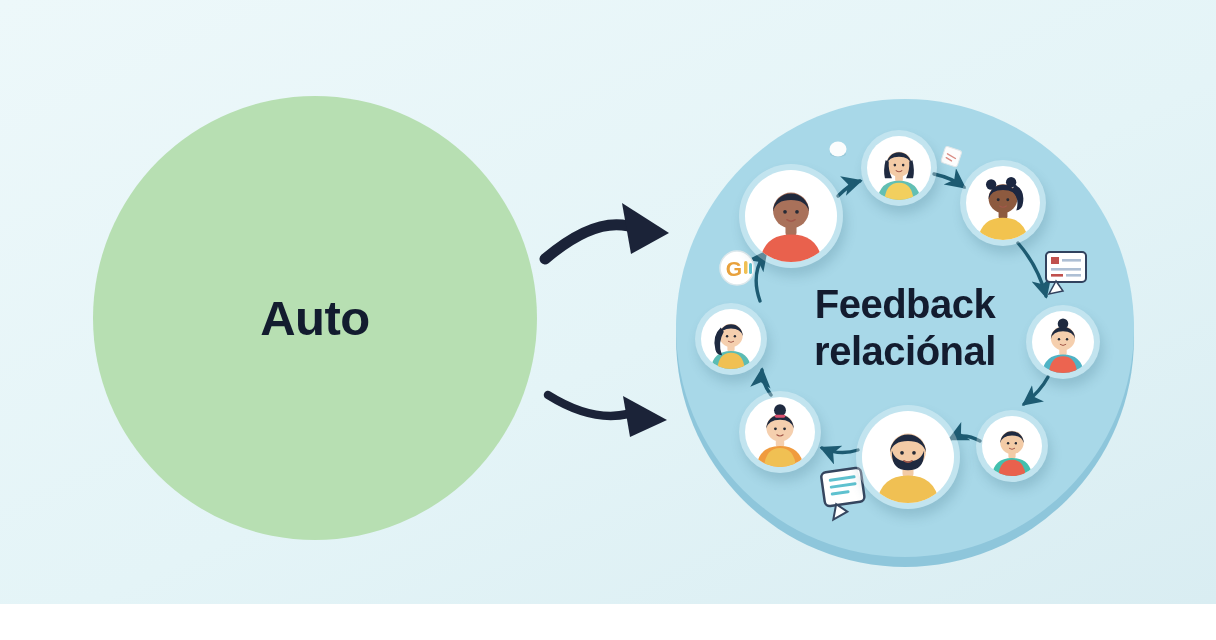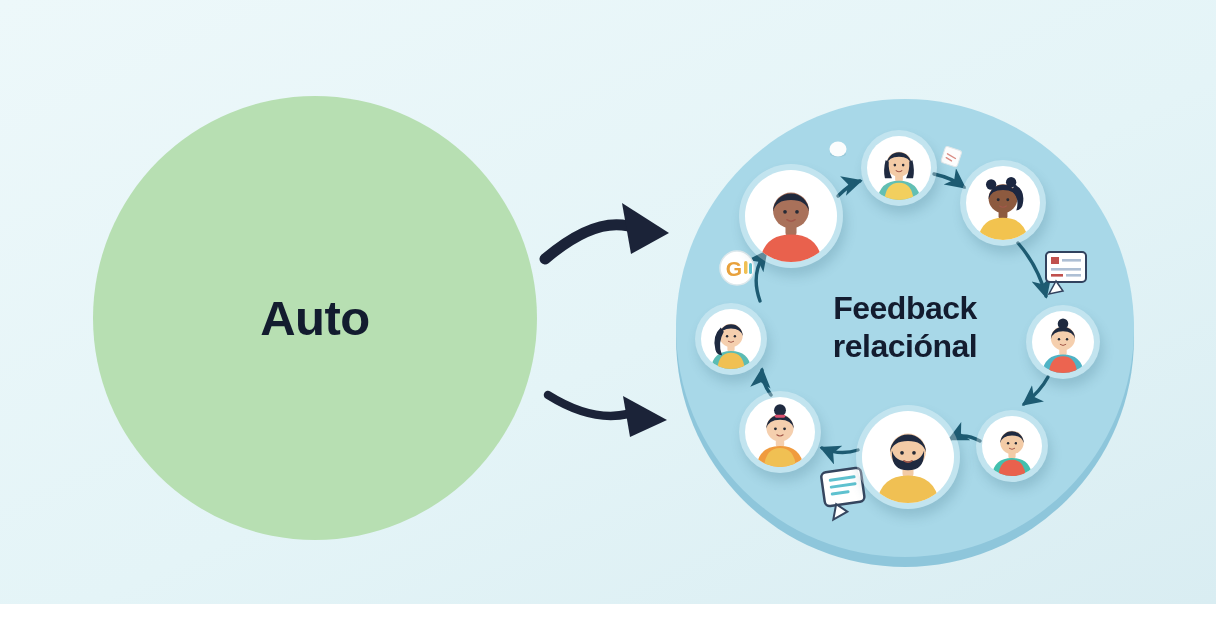--- a/index.html
+++ b/index.html
@@ -16,21 +16,21 @@
   }
   #left-bubble{
     left:93px;top:96px;width:444px;height:444px;
     background:var(--left-bubble);
     font-size:49px;line-height:1.16;letter-spacing:-0.5px;
   }
   #right-bubble{
     left:676px;top:99px;width:458px;height:458px;
     background:var(--right-bubble);
     box-shadow:0 10px 0 0 var(--right-rim);
-    font-size:32px;line-height:1.18;letter-spacing:-0.5px;
+    font-size:40px;line-height:1.18;letter-spacing:-0.5px;
   }
   svg.overlay{position:absolute;left:0;top:0;pointer-events:none;}
   #cycle-arrows path{stroke:var(--cycle-arrow);stroke-width:3.4;fill:none;stroke-linecap:round;}
   #arrow-top path,#arrow-bottom path{stroke:var(--big-arrow);fill:none;stroke-linecap:round;}
   #arrow-top polygon,#arrow-bottom polygon{fill:var(--big-arrow);}
   .person{
     position:absolute;border-radius:50%;padding:6px;
     background:var(--ring);
     box-shadow:3px 8px 12px rgba(46,95,115,0.20);
   }

